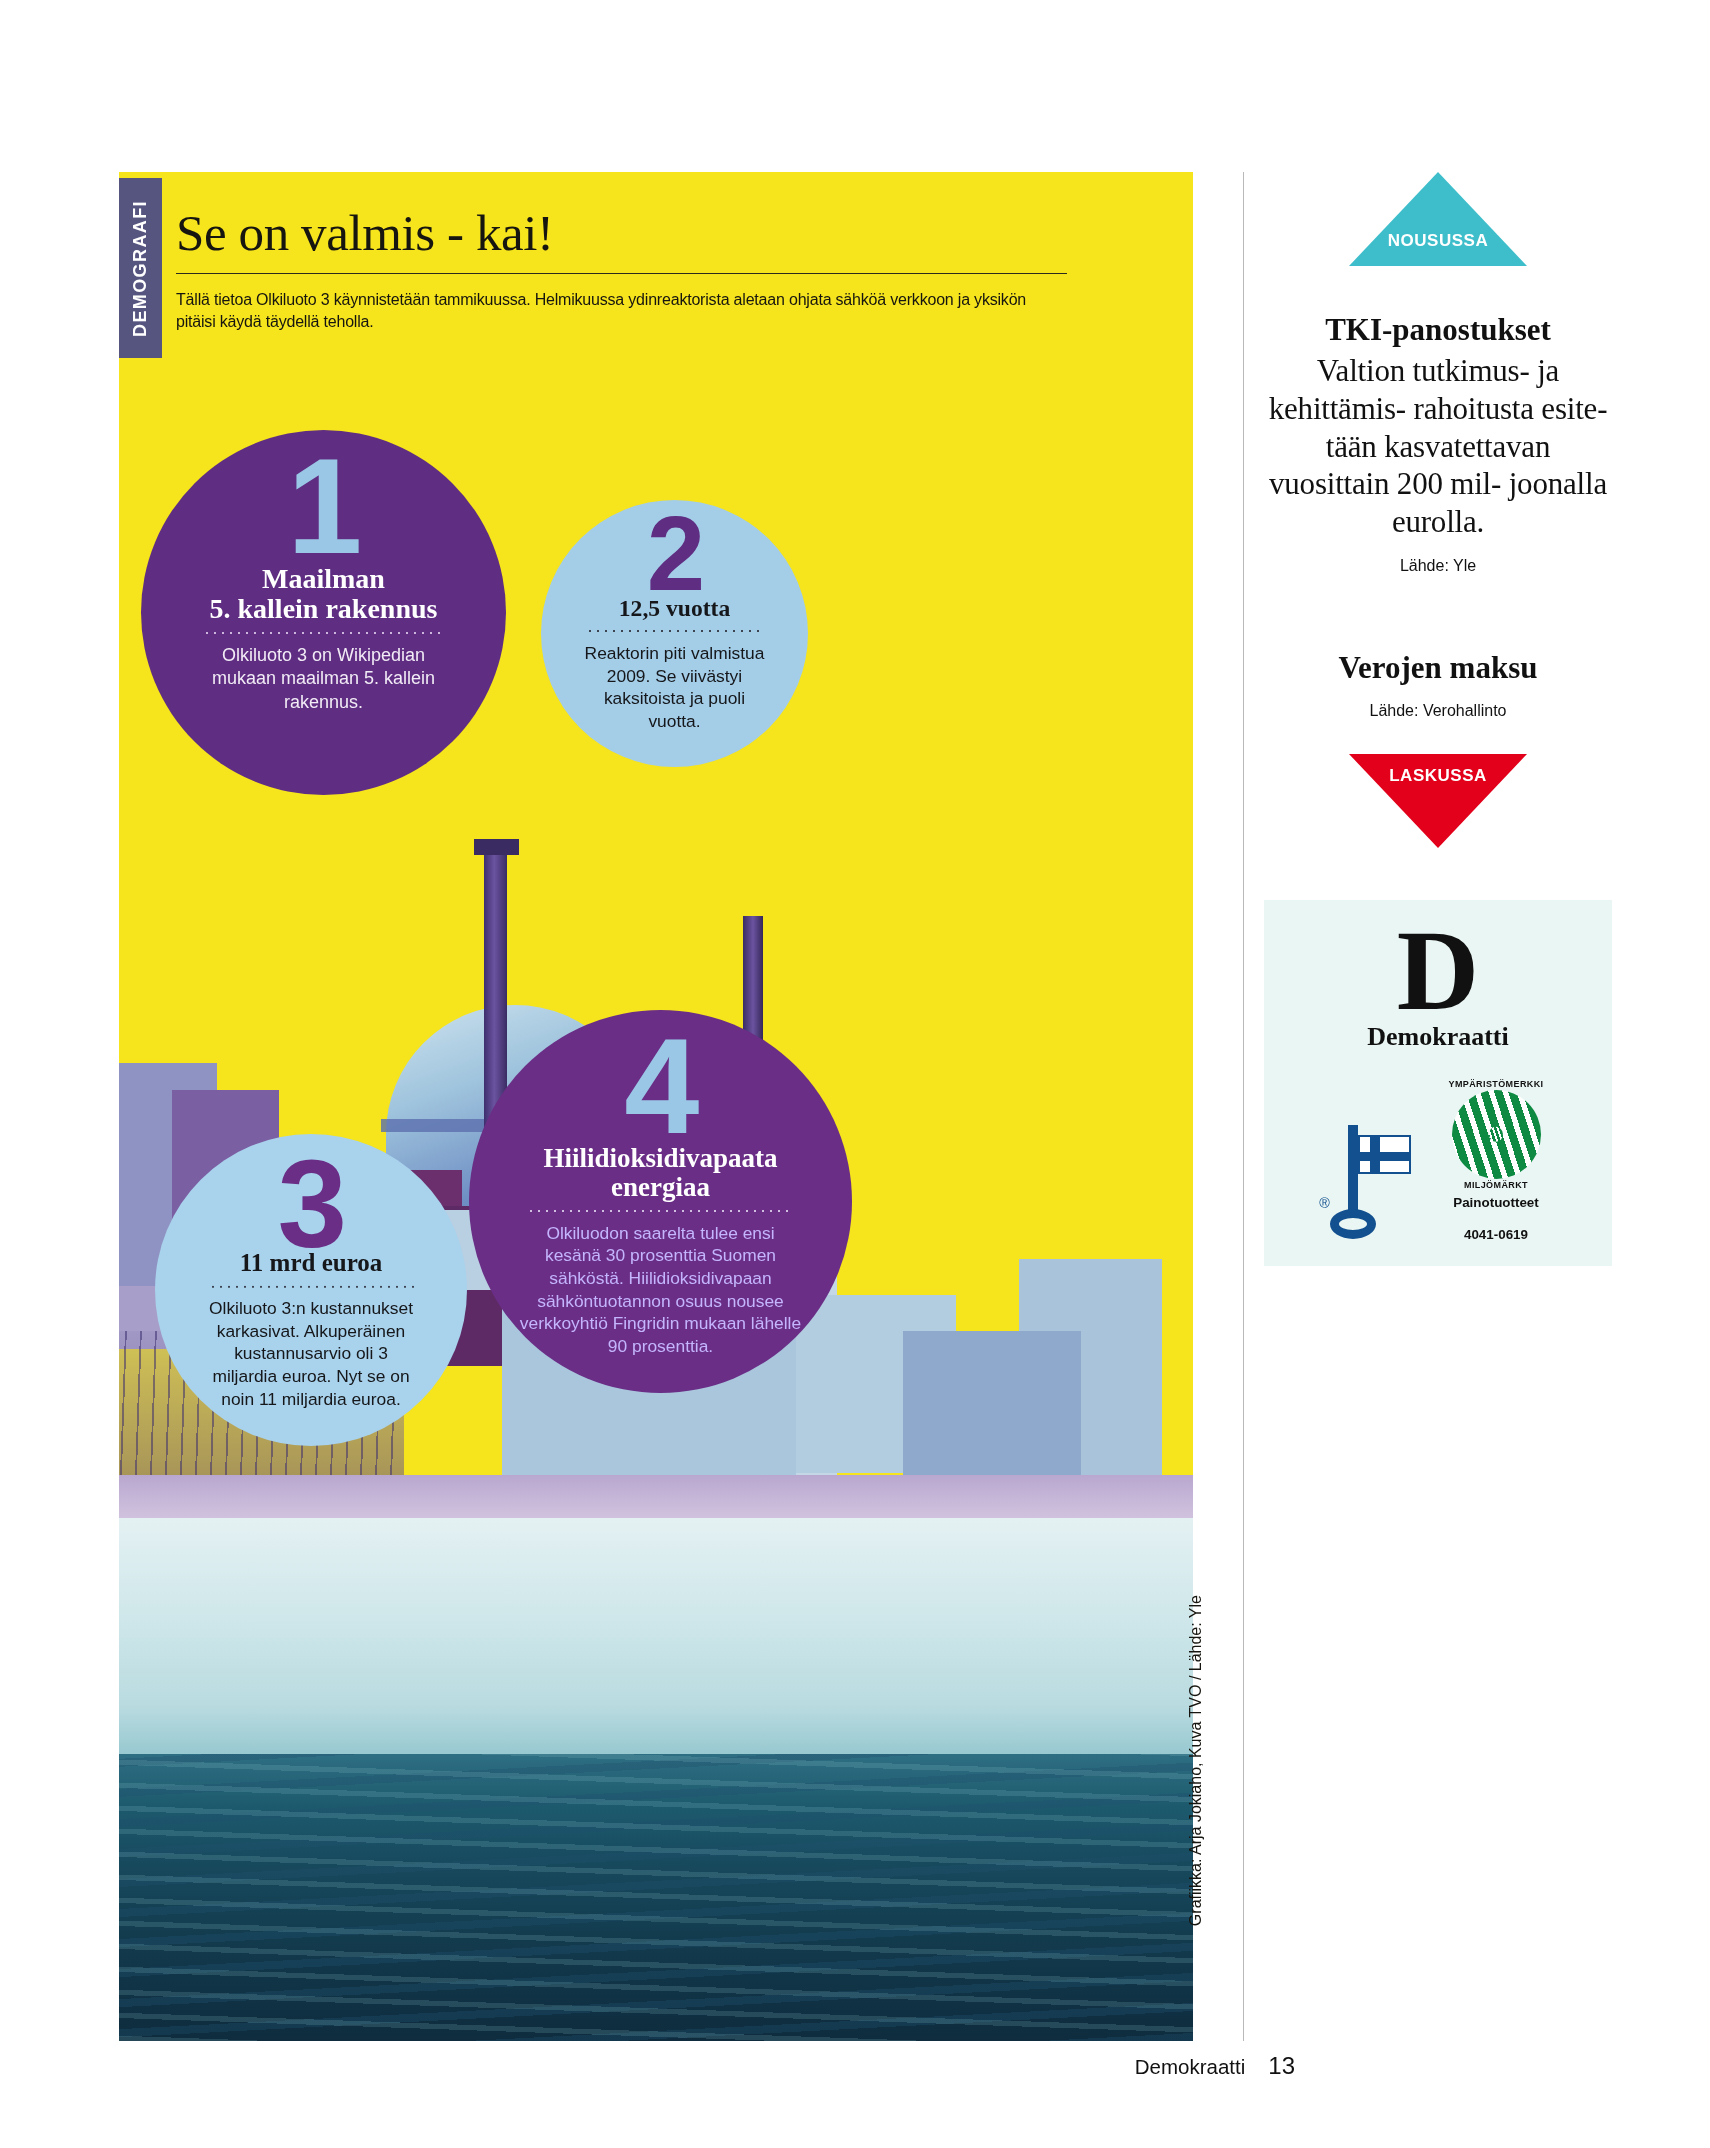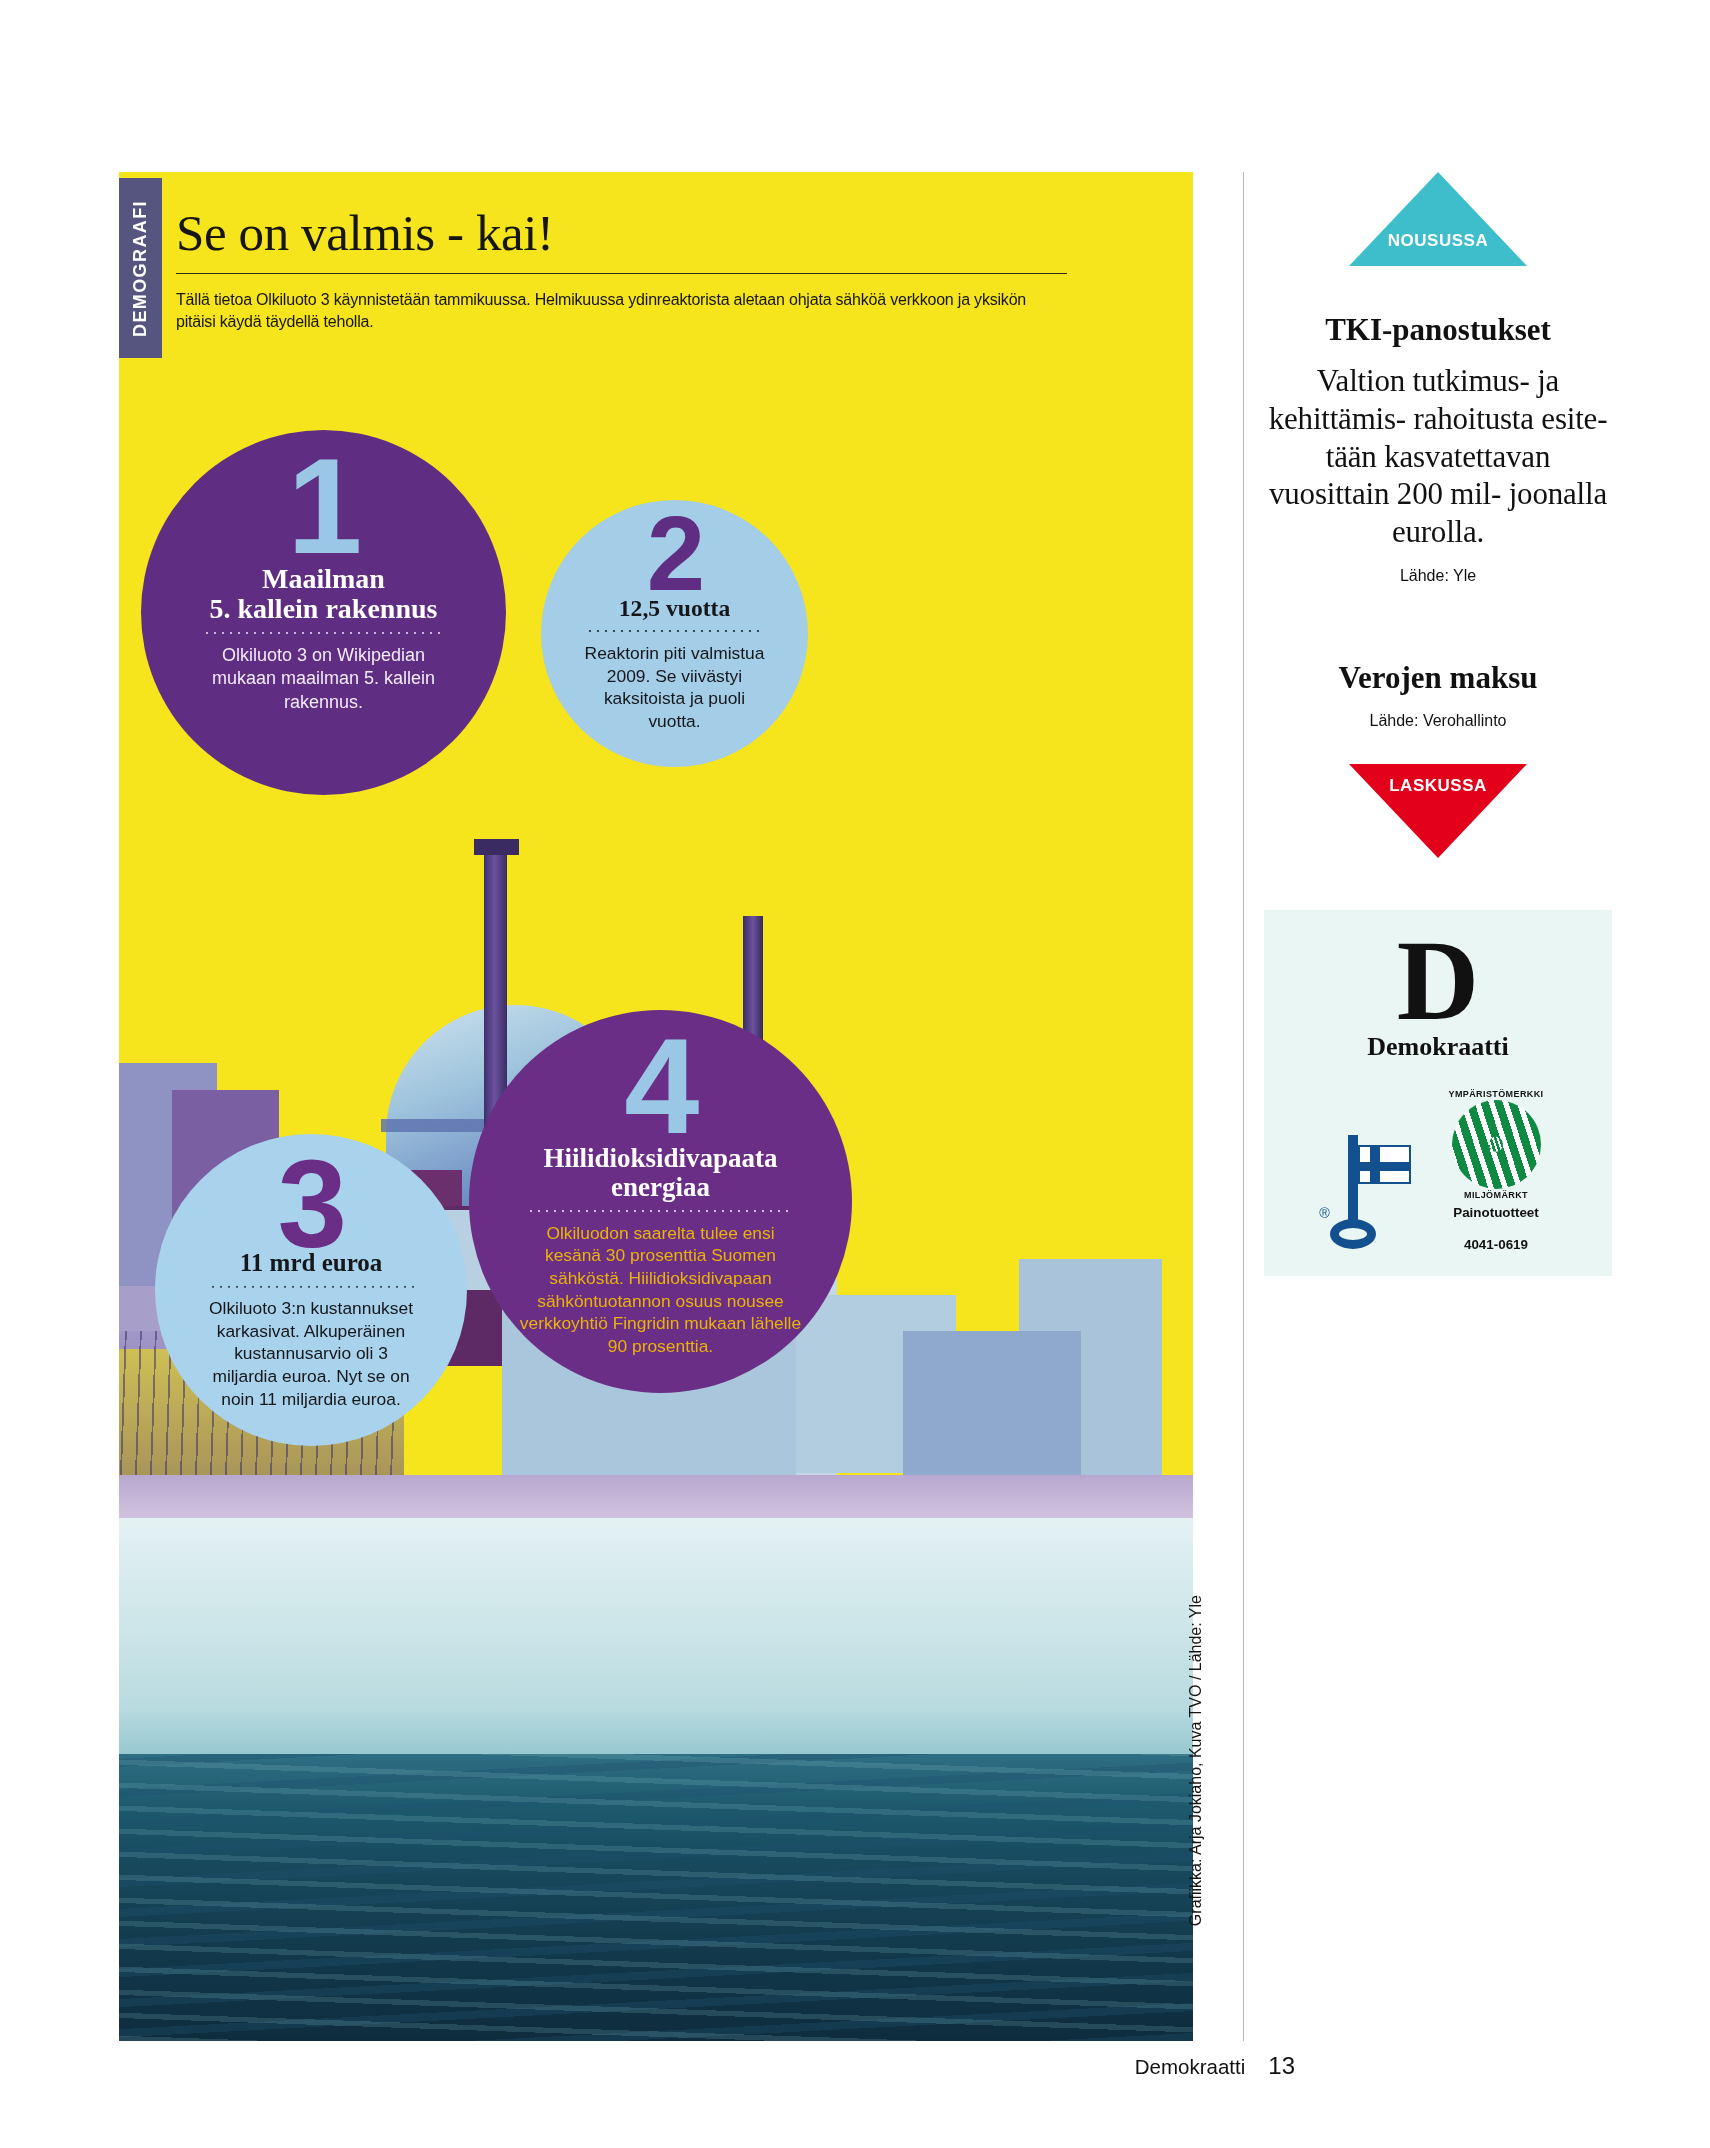--- a/index.html
+++ b/index.html
@@ -176,21 +176,21 @@
   .circle3 .c-body { font-size:17.4px; }
 
   
   .circle4 {
     left:350px; top:838px; width:383px; height:383px;
     background:#6A2E86; color:#fff; padding-top:16px;
   }
   .circle4 .c-num { font-size:135px; color:#9AC7E6; }
   .circle4 .c-title { font-size:27px; color:#fff; margin-top:-3.6px; }
   .circle4 .dots { width:267px; color:#d0bfe0; }
-  .circle4 .c-body { color:#eab308; font-size:17.4px; }
+  .circle4 .c-body { color:#c4b5fd; font-size:17.4px; }
 
   
   .credit {
     position:absolute; left:1187px; top:1595px;
     font-size:16px; color:#16150f; white-space:nowrap;
     transform-origin: left top; transform: rotate(-90deg) translate(-100%, 0);
     font-family:"Liberation Sans", sans-serif;
   }
 
   
@@ -221,21 +221,21 @@
     color:#fff; font-weight:700; font-size:17px; letter-spacing:0.5px;
   }
 
   .rail-h {
     font-family:"Liberation Serif", serif; font-weight:700;
     font-size:31px; text-align:center; color:#111; margin-top:46px;
   }
   .rail-p {
     font-family:"Liberation Serif", serif;
     font-size:31px; line-height:1.22; text-align:center; color:#111;
-    margin-top:14px; letter-spacing:-0.2px;
+    margin-top:4px; letter-spacing:-0.2px;
   }
   .rail-src {
     font-family:"Liberation Sans", sans-serif;
     font-size:16px; text-align:center; color:#111; margin-top:16px;
   }
   .rail-dots {
     height:3.6px; margin:25px auto 0; width:319px; color:#222;
     background-image: radial-gradient(currentColor 1.2px, transparent 1.3px);
     background-size:11.6px 3.6px; background-repeat:repeat-x;
   }

